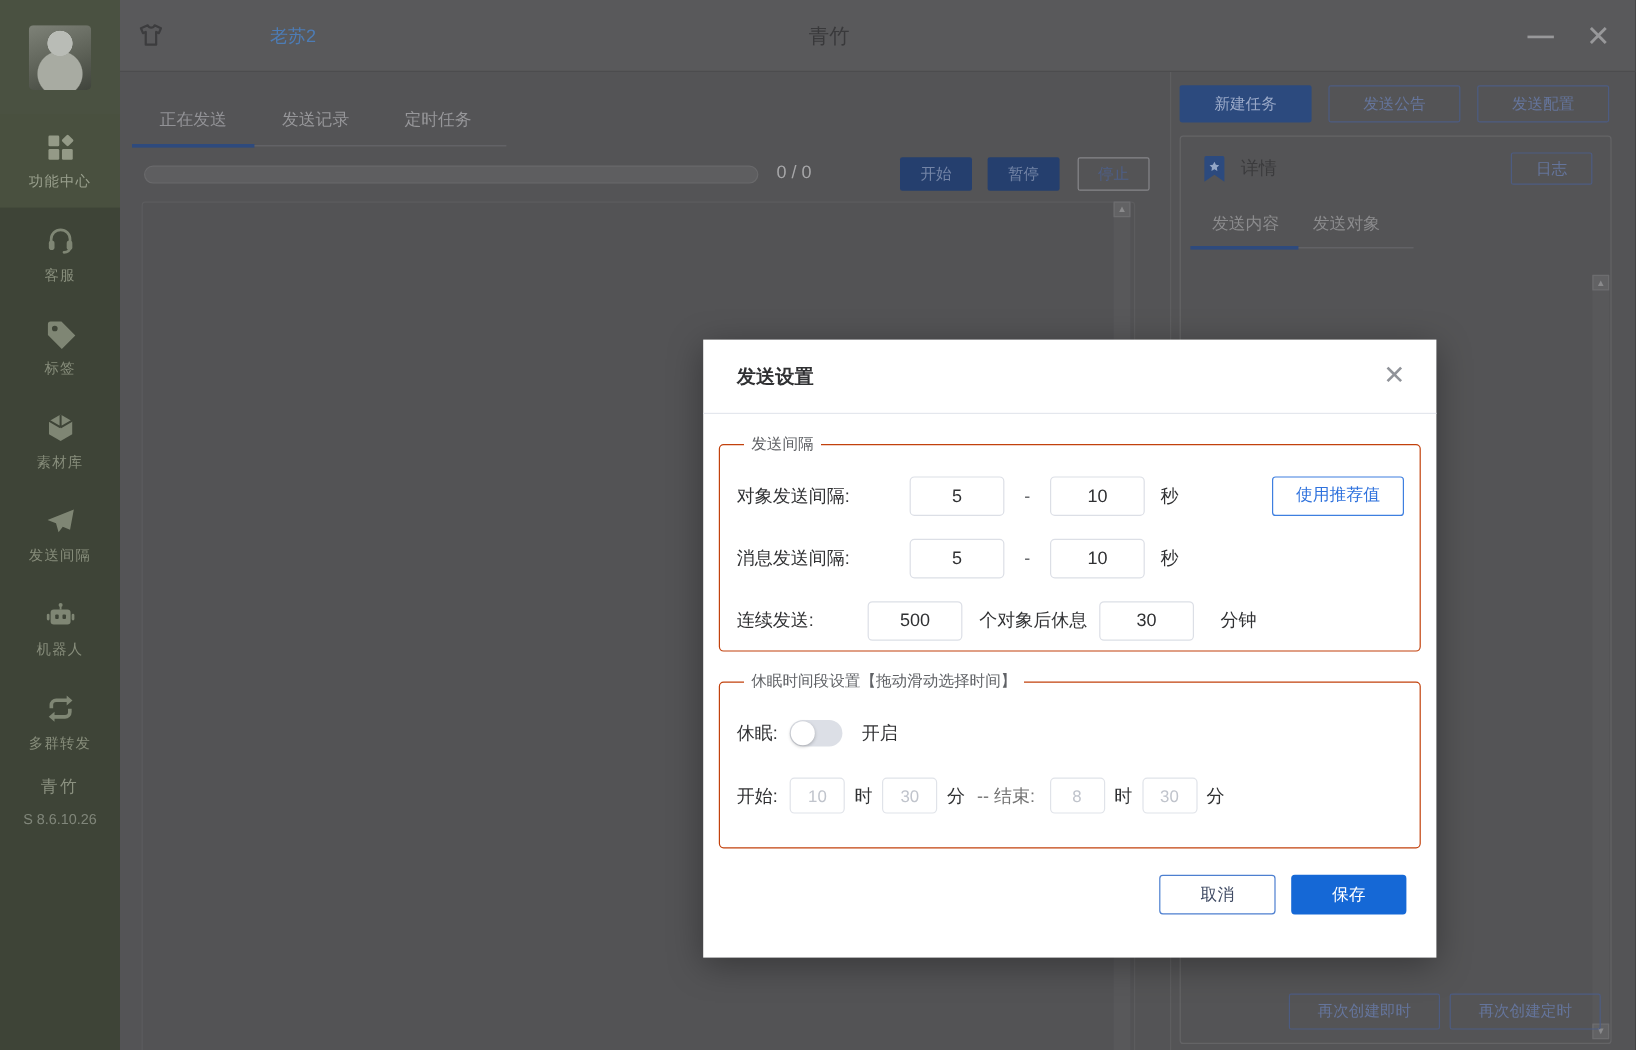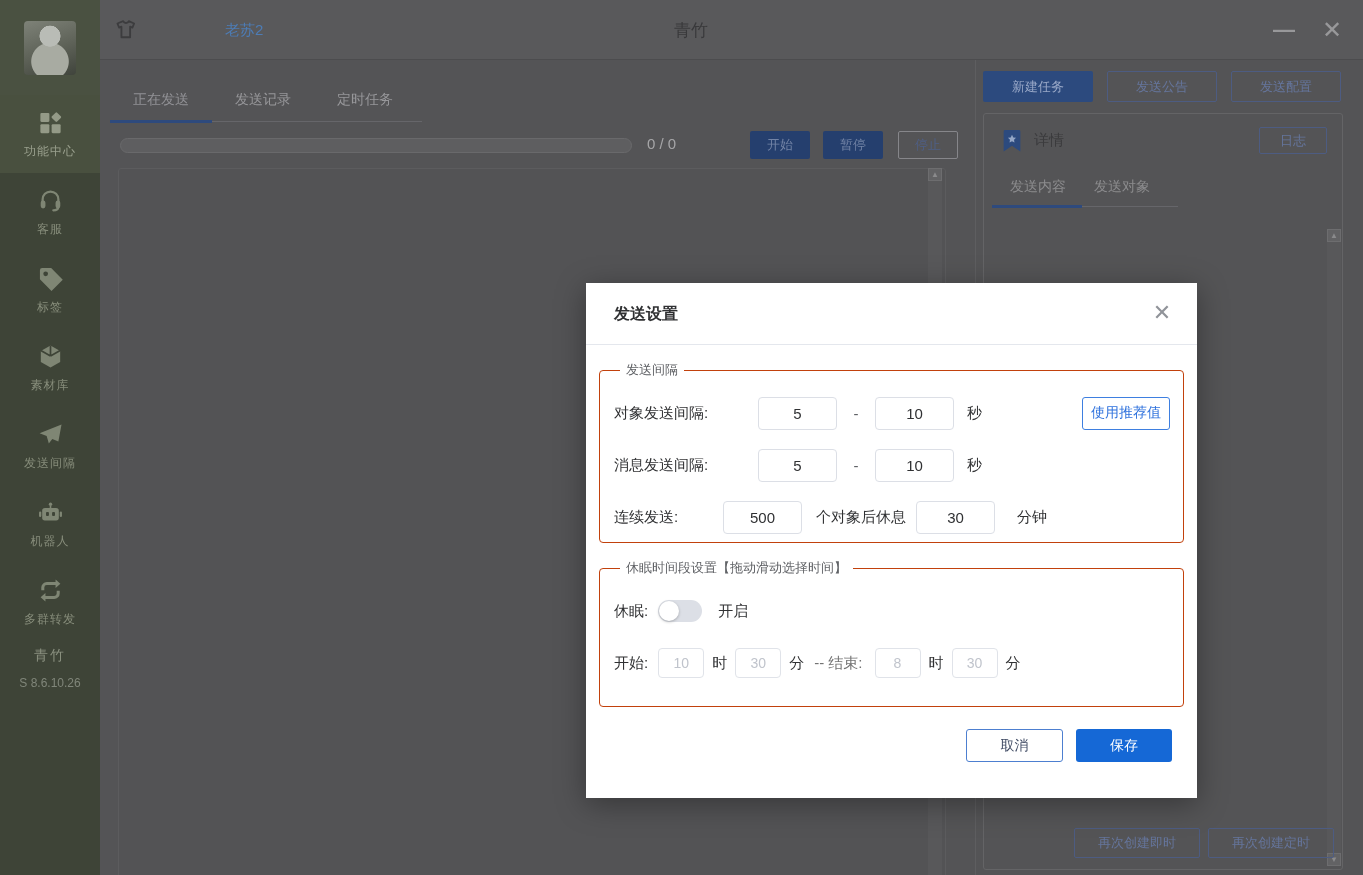--- a/index.html
+++ b/index.html
@@ -87,21 +87,21 @@
   .fs-interval { margin-top:8px; height:182px; }
   .fs-sleep { margin-top:16px; height:148px; }
   legend { font-size:13px; color:#606266; padding:0 6px; margin-left:6px; }
   .frow { display:flex; align-items:center; height:52px; font-size:15px; color:#303133; }
   .flabel { display:inline-block; }
   .w144 { width:144px; } .w109 { width:109px; }
   .num-input { width:79px; height:33px; border:1px solid #dcdfe6; border-radius:4px; text-align:center;
                font-size:15px; color:#303133; font-family:inherit; background:#fff; }
   .dash { width:38px; text-align:center; color:#606266; }
   .unit { margin-left:13px; }
-  .btn-recommend { margin-left:auto; margin-right:13px; width:88px; height:33px; background:#fff;
+  .btn-recommend { margin-left:auto; margin-right:13px; width:110px; height:33px; background:#fff;
                    border:1px solid #3e7fe0; color:#2f72dd; font-size:14px; border-radius:3px; }
   .mid-text { margin:0 10px 0 14px; }
   .rest-input { margin-left:0; }
   .unit2 { margin-left:22px; }
   .switch { width:44px; height:22px; border-radius:11px; background:#dcdfe6; position:relative; margin:0 16px 0 10px; cursor:pointer; }
   .switch .knob { position:absolute; left:1px; top:1px; width:20px; height:20px; border-radius:50%; background:#fff;
                   box-shadow:0 1px 3px rgba(0,0,0,0.25); }
   .time-input { width:46px; height:30px; border:1px solid #e0e3e9; border-radius:4px; text-align:center;
                 font-size:14px; color:#c0c4cc; font-family:inherit; background:#fff; margin:0 8px; }
   .time-input:first-of-type { margin-left:10px; }

